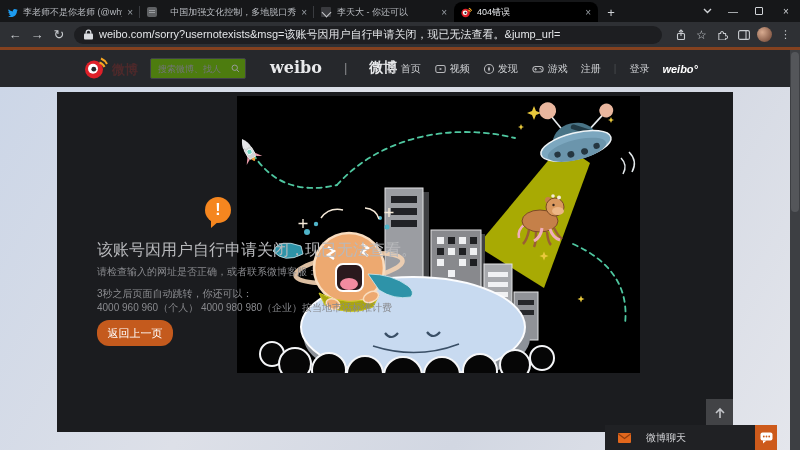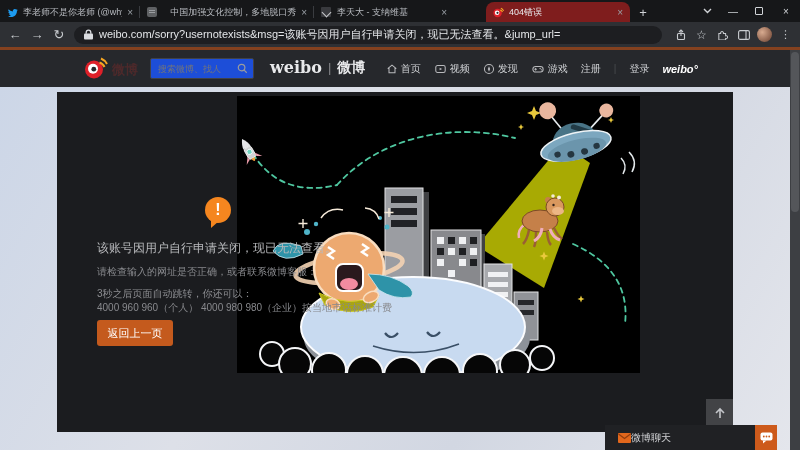--- a/index.html
+++ b/index.html
@@ -8,21 +8,21 @@
     font-family:"Liberation Sans",sans-serif;background:#1b1c1f;}
 
   
   .tabstrip{position:absolute;left:0;top:0;width:800px;height:22px;background:#161719;
     display:flex;align-items:flex-end;}
   .tab{height:20px;display:flex;align-items:center;gap:5px;padding:0 7px;color:#b7babf;
     font-size:9px;overflow:hidden;white-space:nowrap;position:relative;}
   .tab .ttl{overflow:hidden;white-space:nowrap;flex:1;}
   .tab .tclose{margin-left:auto;color:#9aa0a6;font-size:10px;flex:0 0 auto;}
   .tab.sep::after{content:"";position:absolute;right:0;top:4px;height:12px;width:1px;background:#3a3c40;}
-  .tab.active{background:#7f1d1d;border-radius:8px 8px 0 0;color:#e8eaed;margin-left:32px;}
+  .tab.active{background:#000000;border-radius:8px 8px 0 0;color:#e8eaed;}
   .newtab{width:26px;height:20px;display:flex;align-items:center;justify-content:center;
     color:#d0d3d7;font-size:13px;}
   .winctl{width:26px;height:22px;display:flex;align-items:center;justify-content:center;color:#d0d3d7;font-size:10px;}
   .spacer{flex:1;}
   .favicon{width:11px;height:11px;flex:0 0 auto;display:inline-flex;}
   .fav-news{width:10px;height:10px;background:#5f6164;border-radius:2px;position:relative;}
   .fav-news::after{content:"";position:absolute;left:2px;top:3px;width:6px;height:1px;background:#9a9da1;box-shadow:0 2px 0 #9a9da1;}
   .fav-wiki{width:10px;height:10px;background:#393a3e;border-radius:1px;position:relative;}
   .fav-wiki::after{content:"";position:absolute;left:2px;top:2px;width:6px;height:6px;border-left:1.5px solid #c7c9cc;border-bottom:1.5px solid #c7c9cc;transform:rotate(-45deg);}
   .maxbox{width:8px;height:8px;border:1.2px solid #d0d3d7;border-radius:1px;display:inline-block;}
@@ -34,56 +34,56 @@
     display:flex;align-items:center;gap:6px;padding:0 10px;overflow:hidden;}
   .url{color:#e4e6e9;font-size:11px;white-space:nowrap;overflow:hidden;}
   .tool-ic{width:21px;text-align:center;color:#c8cbcf;font-size:11px;display:flex;align-items:center;justify-content:center;}
   .avatar{width:15px;height:15px;border-radius:50%;background:radial-gradient(circle at 35% 35%,#d8ab90,#8a5f4b 70%,#5f4034);margin:0 3px;}
   .accent{position:absolute;left:0;top:47px;width:800px;height:3px;background:#84411f;}
 
   
   .wb-header{position:absolute;left:0;top:50px;width:800px;height:37px;background:#26282c;}
   .wb-logo{position:absolute;left:84px;top:6px;width:24px;height:24px;}
   .logo-ghost{position:absolute;left:112px;top:11px;font-size:13px;font-weight:bold;color:#6e2a2a;opacity:.55;}
-  .wb-search{position:absolute;left:150px;top:8px;width:104px;height:21px;background:#1d4ed8;
+  .wb-search{position:absolute;left:150px;top:8px;width:96px;height:21px;background:#4d7c0f;
     border:1px solid #404247;border-radius:2px;display:flex;align-items:center;}
   .wb-search input{flex:1;background:transparent;border:none;outline:none;color:#c8cacd;
     font-size:9px;padding:0 4px 0 7px;width:80px;font-family:"Liberation Sans",sans-serif;}
   .wb-search input::placeholder{color:#73757a;}
-  .wordmark{position:absolute;left:270px;top:8px;display:flex;align-items:center;gap:6px;color:#e8e9eb;}
+  .wordmark{position:absolute;left:270px;top:8px;display:flex;align-items:center;gap:22px;color:#e8e9eb;}
   .wm-en{font-family:"DejaVu Serif",serif;font-size:16px;font-weight:bold;}
   .wm-sep{color:#86878a;font-size:13px;font-weight:200;}
   .wm-cn{font-size:14px;font-weight:bold;}
   .wb-nav{position:absolute;right:102px;top:0;height:37px;display:flex;align-items:center;gap:13px;}
   .nav-item{display:flex;align-items:center;gap:3px;color:#cfd1d4;font-size:10px;white-space:nowrap;}
   .nav-sep{color:#4a4b4f;font-size:10px;}
   .wb-brand{color:#fff;font-size:11px;font-weight:bold;font-style:italic;}
 
   
   .page-bg{position:absolute;left:0;top:87px;width:790px;height:363px;
     background:linear-gradient(120deg,#ccd6e7 0%,#dde0e8 38%,#d2d7e2 66%,#e4e6ec 100%);}
   .dark-panel{position:absolute;left:57px;top:92px;width:676px;height:340px;background:#1b1c1f;}
   .illustration{position:absolute;left:237px;top:96px;width:403px;height:277px;background:#000;}
 
   .err-icon{position:absolute;left:205px;top:197px;width:26px;height:26px;border-radius:50%;
     background:#f5861f;color:#fff;font-weight:bold;font-size:16px;text-align:center;line-height:26px;z-index:5;}
   .err-icon::after{content:"";position:absolute;left:6px;bottom:-5px;width:0;height:0;
     border-top:7px solid #f5861f;border-right:8px solid transparent;}
-  .err-title{position:absolute;left:97px;top:240px;width:300px;color:#b8b9bc;font-size:12px;white-space:nowrap;z-index:5;}
+  .err-title{position:absolute;left:97px;top:240px;width:300px;color:#b8b9bc;font-size:16px;white-space:nowrap;z-index:5;}
   .err-line{position:absolute;left:97px;color:#88898d;font-size:10px;white-space:nowrap;z-index:5;}
   .l1{top:265px;} .l2{top:281px;margin-top:20px;} .l3{top:287px;color:#8d8e92;}
   .btn{position:absolute;top:320px;height:26px;font-size:11px;display:flex;align-items:center;
-    justify-content:center;border-radius:3px;z-index:5;cursor:default;}
+    justify-content:center;border-radius:12px;z-index:5;cursor:default;}
   .btn-back{left:97px;width:76px;background:#c45a1d;color:#fff;}
   .btn-home{left:183px;width:58px;background:transparent;border:1px solid #4b4c4f;color:#c9cacd;}
 
   .scroll-top{position:absolute;left:706px;top:399px;width:27px;height:27px;background:#424346;
     display:flex;align-items:center;justify-content:center;z-index:6;}
   .chat-bar{position:absolute;left:605px;top:425px;width:150px;height:25px;background:#202124;
-    display:flex;align-items:center;gap:0;padding-left:13px;z-index:7;}
+    display:flex;align-items:center;gap:15px;padding-left:13px;z-index:7;}
   .chat-label{color:#d2d3d6;font-size:10px;}
   .chat-btn{position:absolute;left:755px;top:425px;width:22px;height:25px;background:#cd5a1b;
     display:flex;align-items:center;justify-content:center;z-index:7;}
   .scrollbar{position:absolute;left:790px;top:50px;width:10px;height:400px;background:#3d3f43;z-index:8;}
   .sb-thumb{position:absolute;left:1px;top:2px;width:8px;height:160px;background:#54565a;border-radius:4px;}
 </style>
 </head>
 <body>
 
 <div class="screen">
@@ -102,21 +102,21 @@
       <span class="favicon">
           <span class="fav-news"></span>
         </span>
       <span class="ttl" style="text-align:right">中国加强文化控制，多地脱口秀</span>
       <span class="tclose">×</span>
     </div>
     <div class="tab" style="width:140px">
       <span class="favicon">
           <span class="fav-wiki"></span>
         </span>
-      <span class="ttl">李天大 - 支纳维基</span>
+      <span class="ttl">李天大 - 你还可以</span>
       <span class="tclose">×</span>
     </div>
     <div class="tab active" style="width:144px">
       <span class="favicon">
         <svg viewBox="0 0 12 12" width="11" height="11">
           <circle cx="5" cy="6.6" r="4.6" fill="#df2029"></circle>
           <circle cx="4.5" cy="6.2" r="2.5" fill="#fff"></circle>
           <circle cx="4.9" cy="6.4" r="1.2" fill="#26282c"></circle>
           <path d="M7.8,3.2 a4,4 0 0 1 2.6,2.2" stroke="#f5a623" stroke-width="1.1" fill="none"></path>
           <path d="M8.6,1.4 a6,6 0 0 1 3,2.8" stroke="#f5a623" stroke-width="1.1" fill="none"></path>

